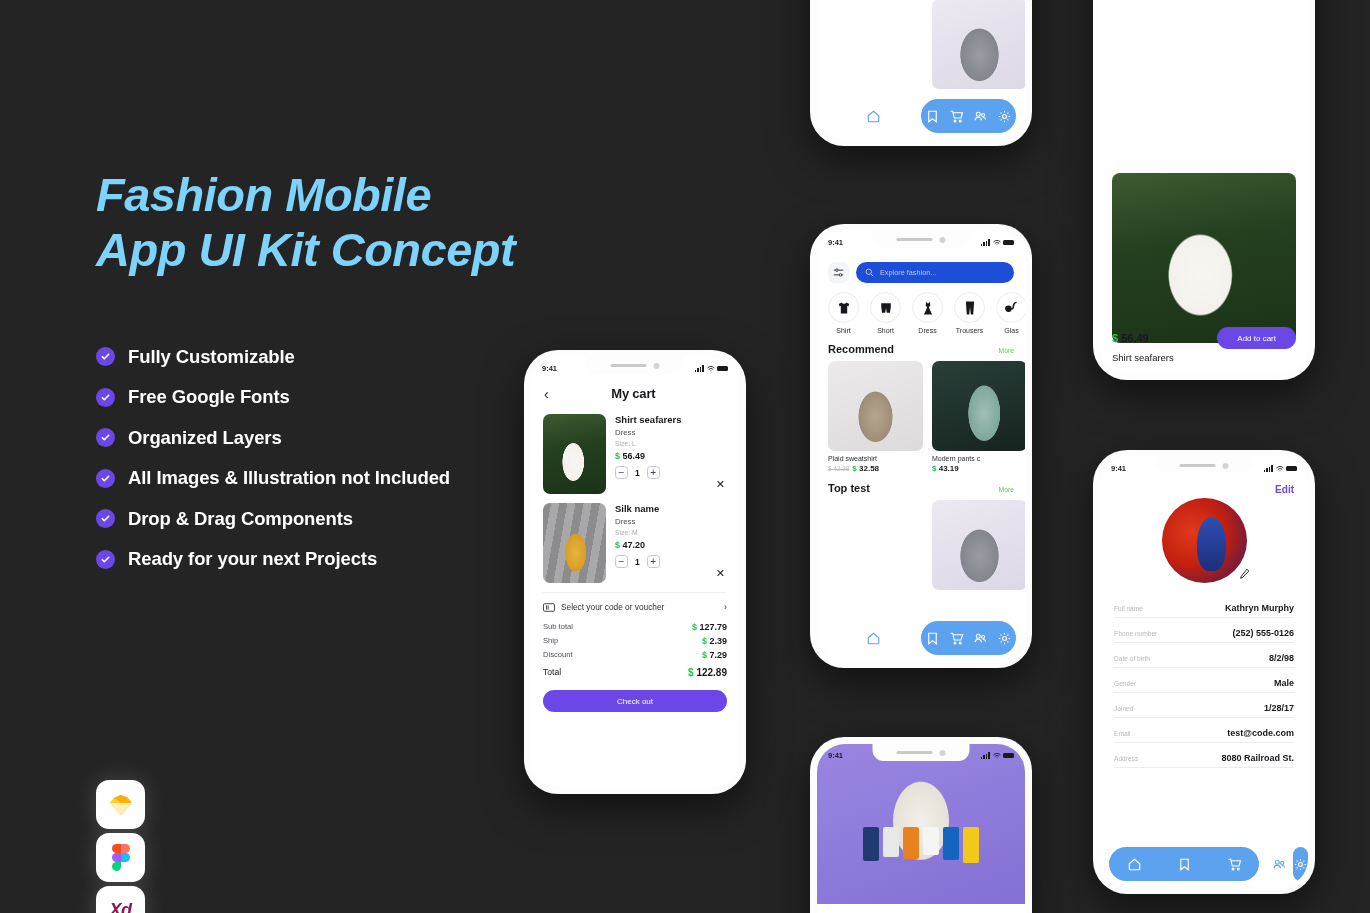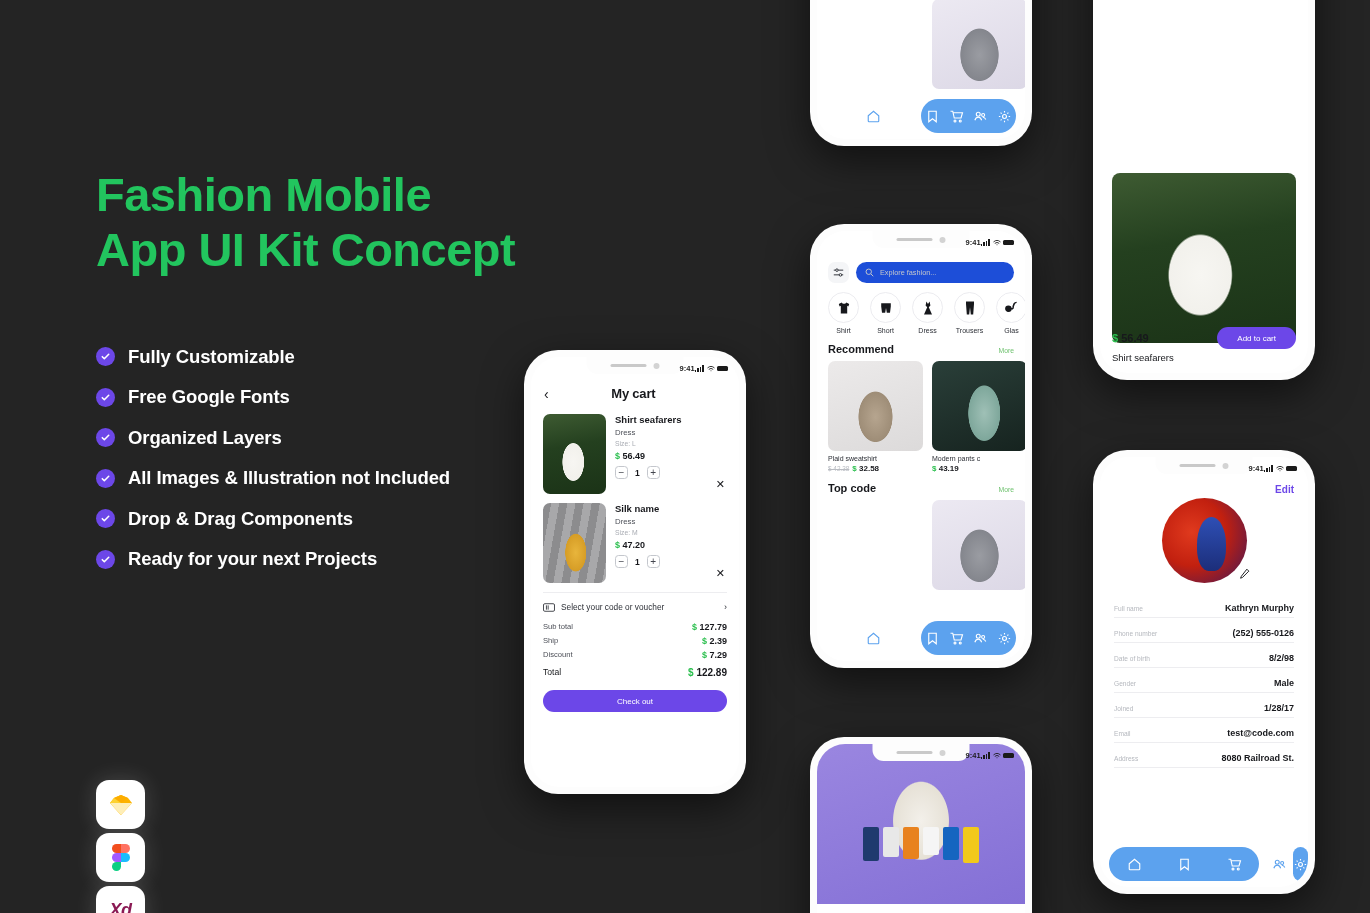--- a/index.html
+++ b/index.html
@@ -7,22 +7,22 @@
     width: 1370px; height: 913px;
     background: #242424;
     font-family: "Liberation Sans", sans-serif;
     overflow: hidden;
     position: relative;
   }
 
   
   .left-panel { position: absolute; left: 96px; top: 168px; width: 430px; }
   .headline {
-    font-size: 47px; font-weight: bold; color: #22c55e;
-    line-height: 1.17; letter-spacing: -0.5px;
+    font-size: 47px; font-weight: bold; color: #7dd3fc;
+    line-height: 1.17; letter-spacing: -0.5px; font-style: italic;
   }
   .feature-list { margin-top: 68px; }
   .feature-row { display: flex; align-items: center; margin-bottom: 18.5px; }
   .check-badge {
     width: 19px; height: 19px; border-radius: 50%;
     background: #6C47E8; flex: 0 0 19px;
     display: flex; align-items: center; justify-content: center;
     margin-right: 13px;
   }
   .check-badge svg { width: 11px; height: 11px; }
@@ -47,21 +47,21 @@
   }
   .screen {
     width: 100%; height: 100%;
     background: #ffffff;
     border-radius: 28px;
     overflow: hidden;
     position: relative;
   }
   .notch-bar {
     height: 23px; position: relative; flex: 0 0 23px;
-    display: flex; align-items: center; justify-content: flex-end;
+    display: flex; align-items: center; justify-content: space-between;
     padding: 0 11px;
   }
   .notch {
     position: absolute; left: 50%; transform: translateX(-50%); top: 0;
     width: 97px; height: 17px; background: #fdfdfd;
     border-bottom-left-radius: 11px; border-bottom-right-radius: 11px;
     display: flex; align-items: center; justify-content: center; gap: 7px;
   }
   .notch .speaker { width: 36px; height: 3.5px; border-radius: 2px; background: #c9c9c9; }
   .notch .cam { width: 6px; height: 6px; border-radius: 50%; background: #d3d3d3; }
@@ -576,21 +576,21 @@
       <div class="prod-card">
         <div class="prod-img">
             <span class="ph ph-green"></span>
           </div>
         <div class="prod-name">Modern pants c</div>
         <div class="prod-price"><span class="cur">$</span> <span>43.19</span></div>
       </div>
     </div>
 
     <div class="sect-head">
-      <span class="sect-title">Top code</span>
+      <span class="sect-title">Top test</span>
       <span class="sect-more">More</span>
     </div>
     <div class="prod-row">
       <div class="prod-card">
           <div class="prod-img">
             <span class="ph ph-suit"></span>
           </div>
         </div>
       <div class="prod-card">
           <div class="prod-img">

